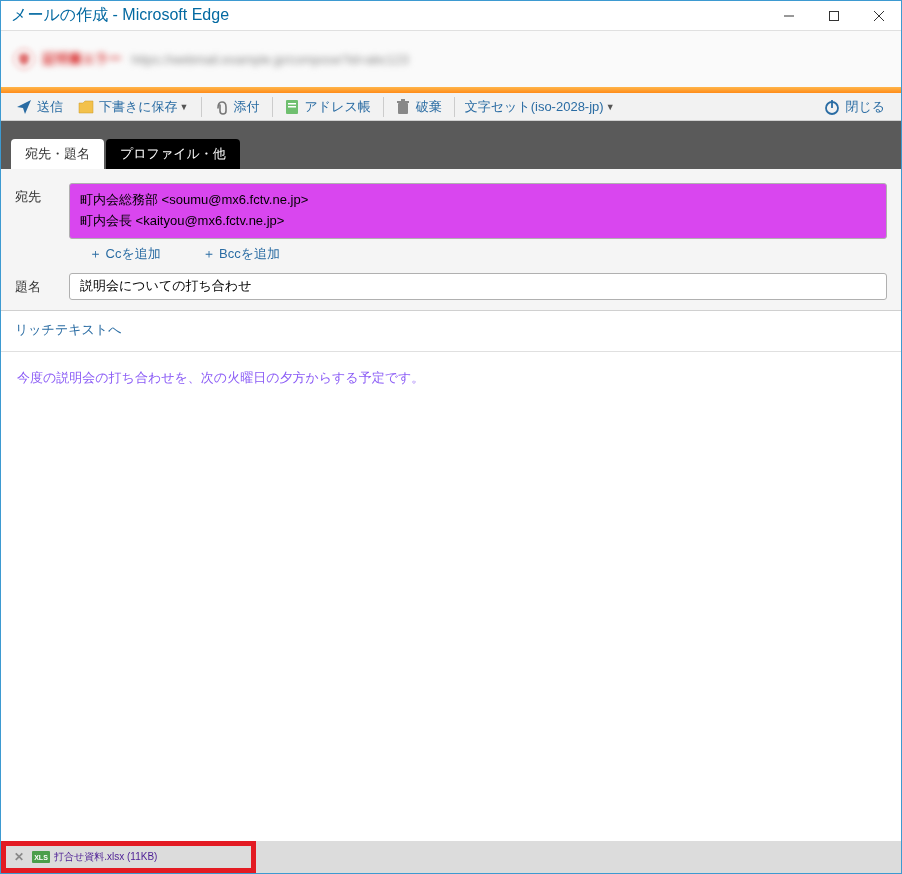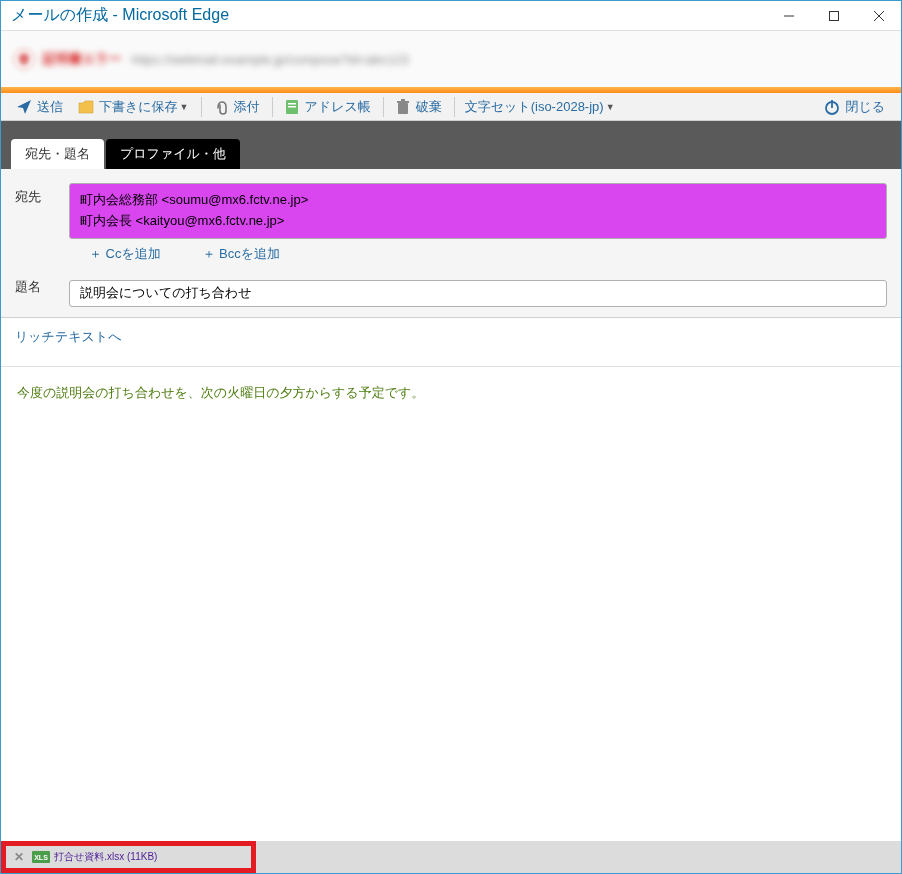--- a/index.html
+++ b/index.html
@@ -34,27 +34,27 @@
     .tab.active { background: #fff; color: #333; }
 
     
     .form-area { background: #f5f5f5; padding: 14px 14px 10px 14px; border-bottom: 1px solid #d0d0d0; }
     .form-row { display: flex; margin-bottom: 10px; justify-content: flex-end; }
     .form-label { width: 54px; padding-top: 5px; color: #333; font-size: 13px; }
     .form-ctrl { flex: 1; }
     .recipients-box { background: #d946ef; border: 1px solid #b0b0b0; border-radius: 3px; padding: 6px 10px; font-size: 13px; line-height: 1.6; }
     .add-links { padding: 6px 0 0 0; }
     .add-link { color: #2a6ca3; font-size: 13px; margin-right: 18px; cursor: pointer; margin-left: 20px; }
-    .subject-input { width: 100%; background: #fff; border: 1px solid #b0b0b0; border-radius: 3px; padding: 5px 10px; font-size: 13px; font-family: inherit; margin-top: 7px; }
-
-    
-    .richtext-link { padding: 10px 14px 20px; color: #2a6ca3; font-size: 13px; cursor: pointer; border-bottom: 1px solid #e0e0e0; }
-
-    
-    .body-area { flex: 1; padding: 14px 16px; font-size: 13px; line-height: 1.8; color: #4d7c0f; background: #fff; overflow: auto; }
+    .subject-input { width: 100%; background: #fff; border: 1px solid #b0b0b0; border-radius: 3px; padding: 5px 10px; font-size: 13px; font-family: inherit; }
+
+    
+    .richtext-link { padding: 10px 14px 12px; color: #2a6ca3; font-size: 13px; cursor: pointer; border-bottom: 1px solid #e0e0e0; }
+
+    
+    .body-area { flex: 1; padding: 14px 16px; font-size: 13px; line-height: 1.8; color: #8b5cf6; background: #fff; overflow: auto; }
 
     
     .attach-bar { height: 32px; background: #dcdcdc; border-top: 5px solid #e31b23; border-left: 5px solid #e31b23; border-right: 5px solid #e31b23; border-bottom: 5px solid #e31b23; display: flex; align-items: center; padding: 0 6px; width: 255px; position: relative; }
     .attach-container { background: #dcdcdc; height: 32px; display: flex; align-items: center; }
     .attach-remove { width: 14px; height: 14px; color: #888; font-size: 12px; cursor: pointer; display: flex; align-items: center; justify-content: center; margin-right: 6px; font-weight: bold; }
     .xls-icon { width: 18px; height: 16px; margin-right: 4px; }
     .attach-name { font-size: 10px; color: #4c1d95; }
 
     
     svg { display: block; }

